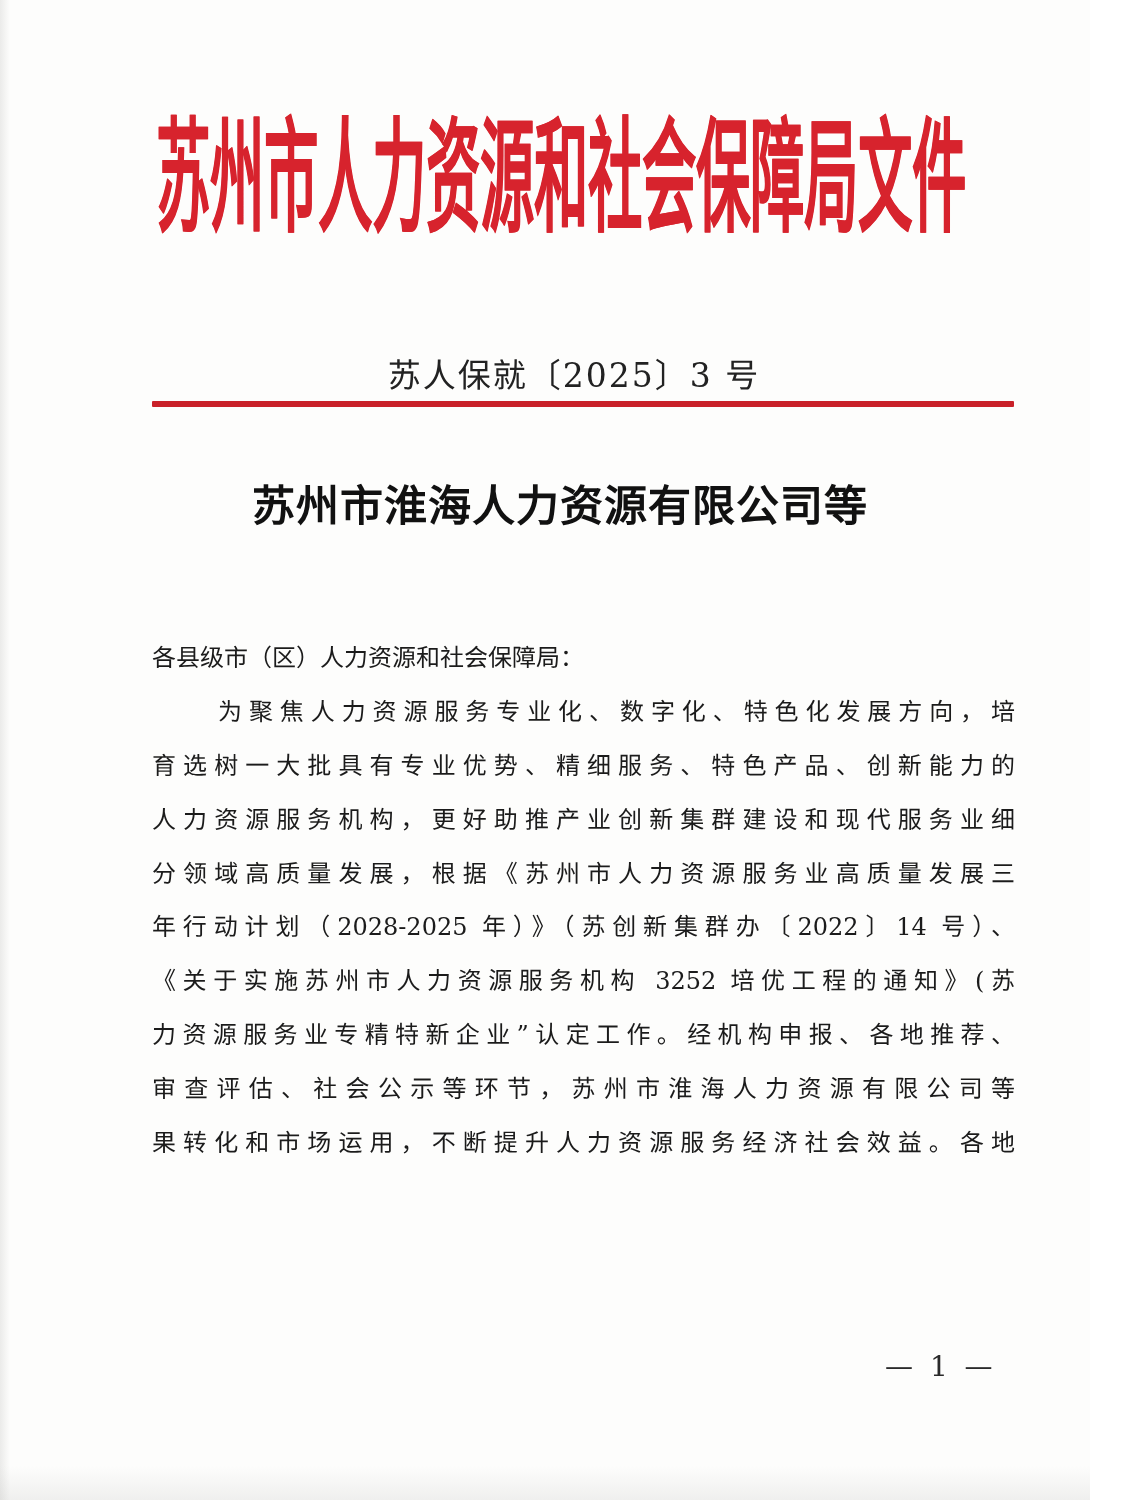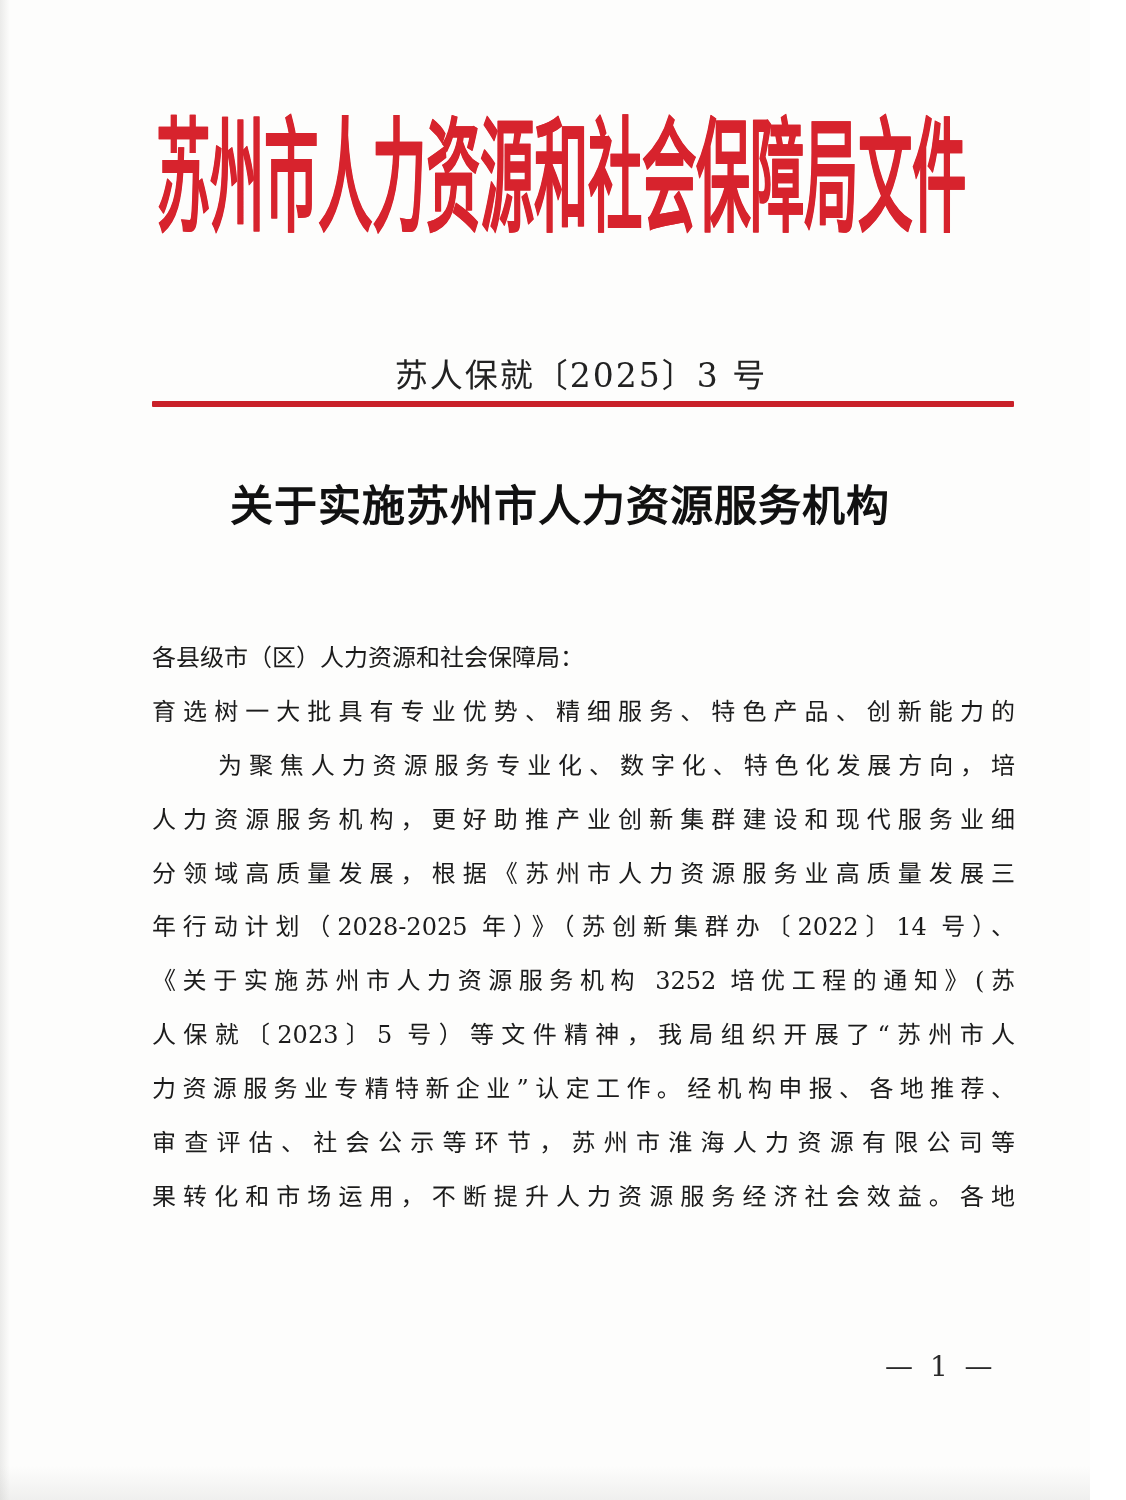--- a/index.html
+++ b/index.html
@@ -52,21 +52,21 @@
     color: #d7232d;
     white-space: nowrap;
     transform: translateX(16px) scaleY(2.3);
     transform-origin: center;
     text-shadow: 0.5px 0 0 #d7232d;
   }
 
   .doc-number {
     position: absolute;
     top: 356px;
-    left: 8px;
+    left: 1px;
     width: 100%;
     text-align: center;
     font-size: 33px;
     line-height: 40px;
     color: #222;
     letter-spacing: 2px;
     padding-left: 56px;
     box-sizing: border-box;
     white-space: nowrap;
   }
@@ -136,32 +136,31 @@
 
   <div class="red-header">
     <span class="stretch">苏州市人力资源和社会保障局文件</span>
   </div>
 
   <div class="doc-number">苏人保就〔2025〕3 号</div>
 
   <div class="red-rule"></div>
 
   <div class="doc-title">
-    <div>关于实施苏州市人力资源服务机构</div>
+    <div>苏州市淮海人力资源有限公司等</div>
   </div>
 
   <div class="doc-body">
     <div class="b-line">各县级市（区）人力资源和社会保障局：</div>
+    <div class="b-line fill indent">为聚焦人力资源服务专业化、数字化、特色化发展方向，培</div>
     <div class="b-line fill">育选树一大批具有专业优势、精细服务、特色产品、创新能力的</div>
-    <div class="b-line fill indent">为聚焦人力资源服务专业化、数字化、特色化发展方向，培</div>
     <div class="b-line fill">人力资源服务机构，更好助推产业创新集群建设和现代服务业细</div>
     <div class="b-line fill">分领域高质量发展，根据《苏州市人力资源服务业高质量发展三</div>
     <div class="b-line fill">年行动计划（2028-2025 年）》（苏创新集群办〔2022〕14 号）、</div>
     <div class="b-line fill">《关于实施苏州市人力资源服务机构 3252 培优工程的通知》(苏</div>
-    <div class="b-line fill">人保就〔2023〕5 号）等文件精神，我局组织开展了“苏州市人</div>
     <div class="b-line fill">力资源服务业专精特新企业”认定工作。经机构申报、各地推荐、</div>
     <div class="b-line fill">审查评估、社会公示等环节，苏州市淮海人力资源有限公司等</div>
     <div class="b-line fill">果转化和市场运用，不断提升人力资源服务经济社会效益。各地</div>
   </div>
 
   <div class="page-number">— 1 —</div>
 
 </div>
 
 </body></html>

